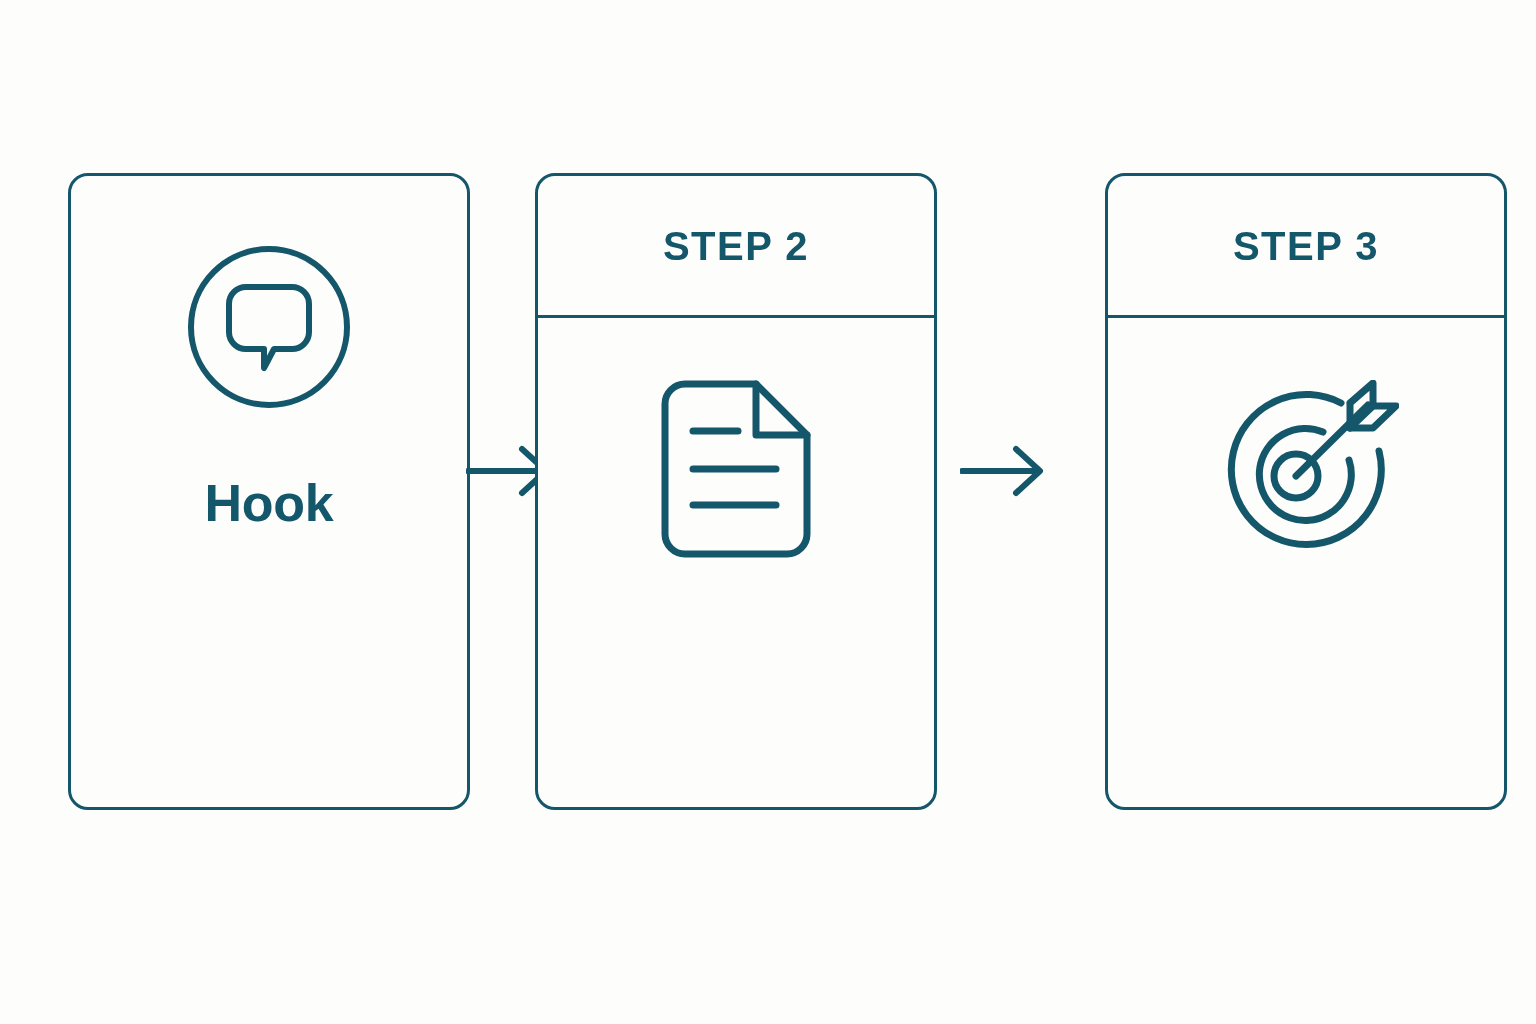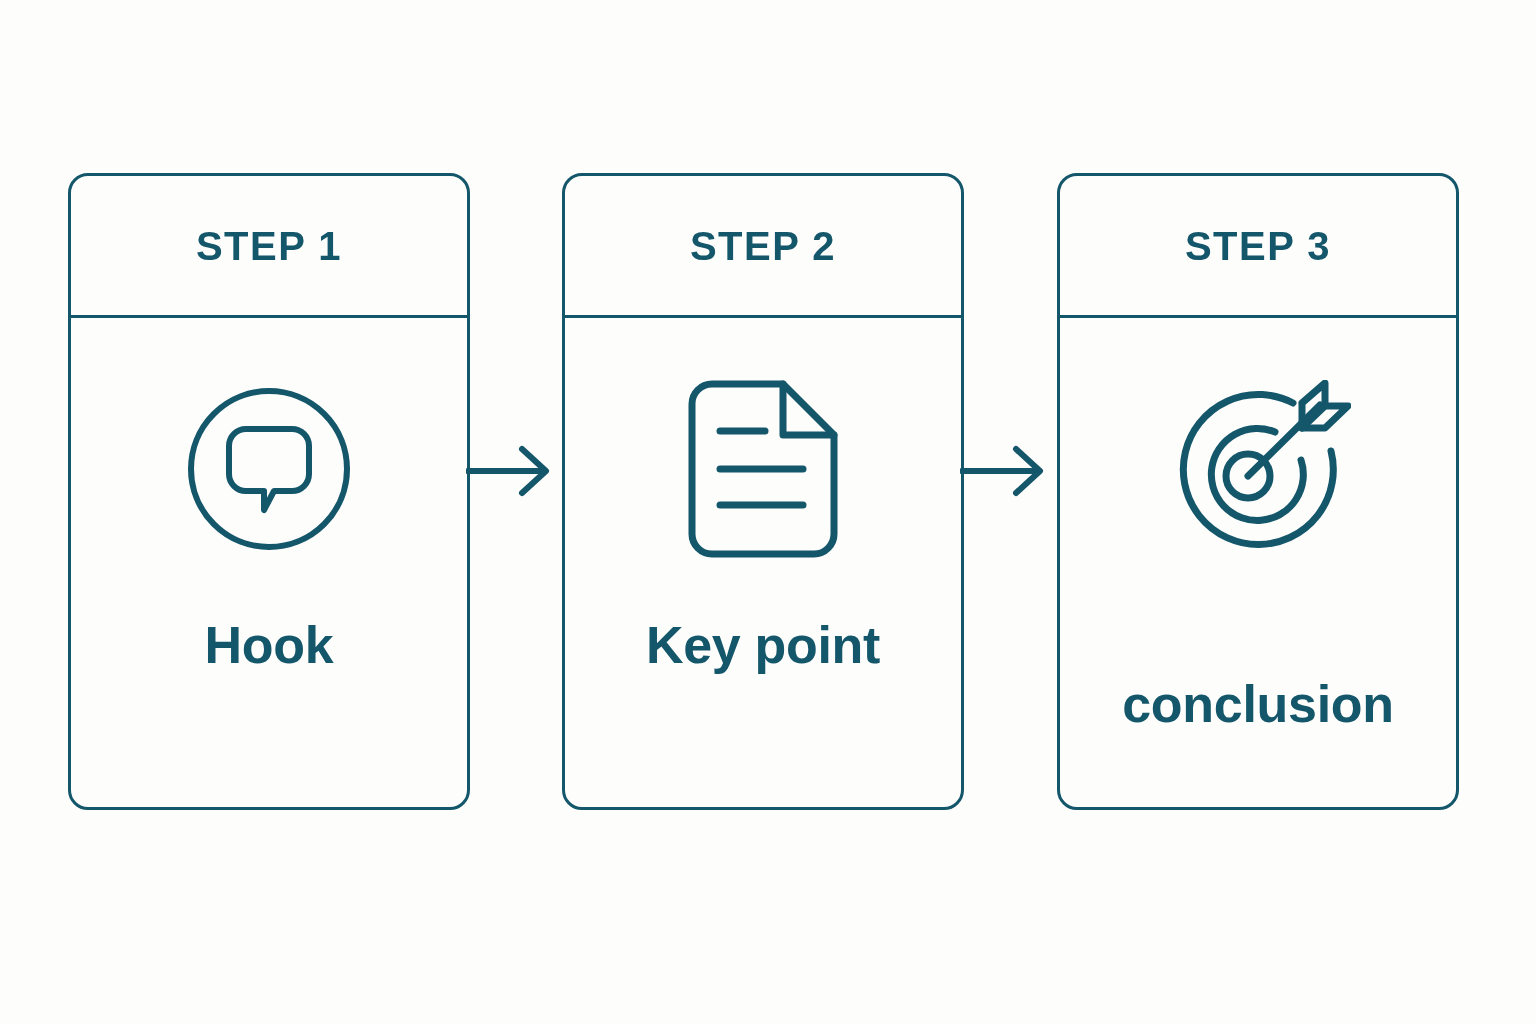--- a/index.html
+++ b/index.html
@@ -36,22 +36,22 @@
     height: 637px;
     box-sizing: border-box;
     border: 3px solid #14566a;
     border-radius: 20px;
     background: #fdfdfc;
     display: flex;
     flex-direction: column;
     align-items: center;
   }
   .step-card.card-1 { left: 68px; }
-  .step-card.card-2 { left: 562px; }
-  .step-card.card-3 { left: 1057px; justify-content: center; }
+  .step-card.card-2 { left: 535px; }
+  .step-card.card-3 { left: 1105px; justify-content: center; }
 
   .step-header {
     box-sizing: border-box;
     width: 100%;
     height: 142px;
     border-bottom: 3px solid #14566a;
     display: flex;
     align-items: center;
     justify-content: center;
   }
@@ -109,23 +109,20 @@
   .connector.connector-2 { left: 960px; }
   .connector svg { display: block; }
 </style>
 </head>
 <body>
 
 <div id="stage">
   <div class="flow-row">
 
     <div class="step-card card-1">
-      <div class="step-header">
-        <div class="step-header-label">STEP 1</div>
-      </div>
       <div class="step-body">
         <div class="step-icon">
           <svg width="166" height="166" viewBox="0 0 166 166" fill="none" stroke="#14566a" stroke-width="6" stroke-linecap="round" stroke-linejoin="round">
             <circle cx="83" cy="83" r="78"></circle>
             <path d="M60 43 H106 a17 17 0 0 1 17 17 V88 a17 17 0 0 1 -17 17 H88
                      L78 124 V105 H60 a17 17 0 0 1 -17 -17 V60 a17 17 0 0 1 17 -17 Z"></path>
           </svg>
         </div>
         <div class="step-title">
           <span>Hook</span><br>
@@ -149,21 +146,21 @@
           <svg width="152" height="180" viewBox="0 0 152 180" fill="none" stroke="#14566a" stroke-width="7" stroke-linecap="round" stroke-linejoin="round">
             <path d="M96 5 H25 a20 20 0 0 0 -20 20 V155 a20 20 0 0 0 20 20 H127
                      a20 20 0 0 0 20 -20 V56 Z"></path>
             <polyline points="96,5 96,56 147,56"></polyline>
             <line x1="33" y1="52" x2="78" y2="52"></line>
             <line x1="33" y1="90" x2="116" y2="90"></line>
             <line x1="33" y1="126" x2="116" y2="126"></line>
           </svg>
         </div>
         <div class="step-title">
-          <span>Key point</span><br>
+          <br>
         </div>
       </div>
     </div>
 
     <div class="connector connector-2">
       <svg width="92" height="62" viewBox="0 0 92 62" fill="none" stroke="#14566a" stroke-width="6" stroke-linecap="round" stroke-linejoin="round">
         <line x1="2" y1="31" x2="76" y2="31"></line>
         <polyline points="56,9 80,31 56,53"></polyline>
       </svg>
     </div>
@@ -183,19 +180,18 @@
             <circle cx="83" cy="96" r="22"></circle>
 
             <line x1="83" y1="96" x2="155" y2="25"></line>
 
             <polyline points="137,23 160,3 160,26 183,26 160,48 137,48 137,23"></polyline>
             <line x1="137" y1="48" x2="160" y2="26"></line>
           </svg>
         </div>
         <div class="step-title">
           <br>
-          <span>conclusion</span>
         </div>
       </div>
     </div>
 
   </div>
 </div>
 
 </body></html>

